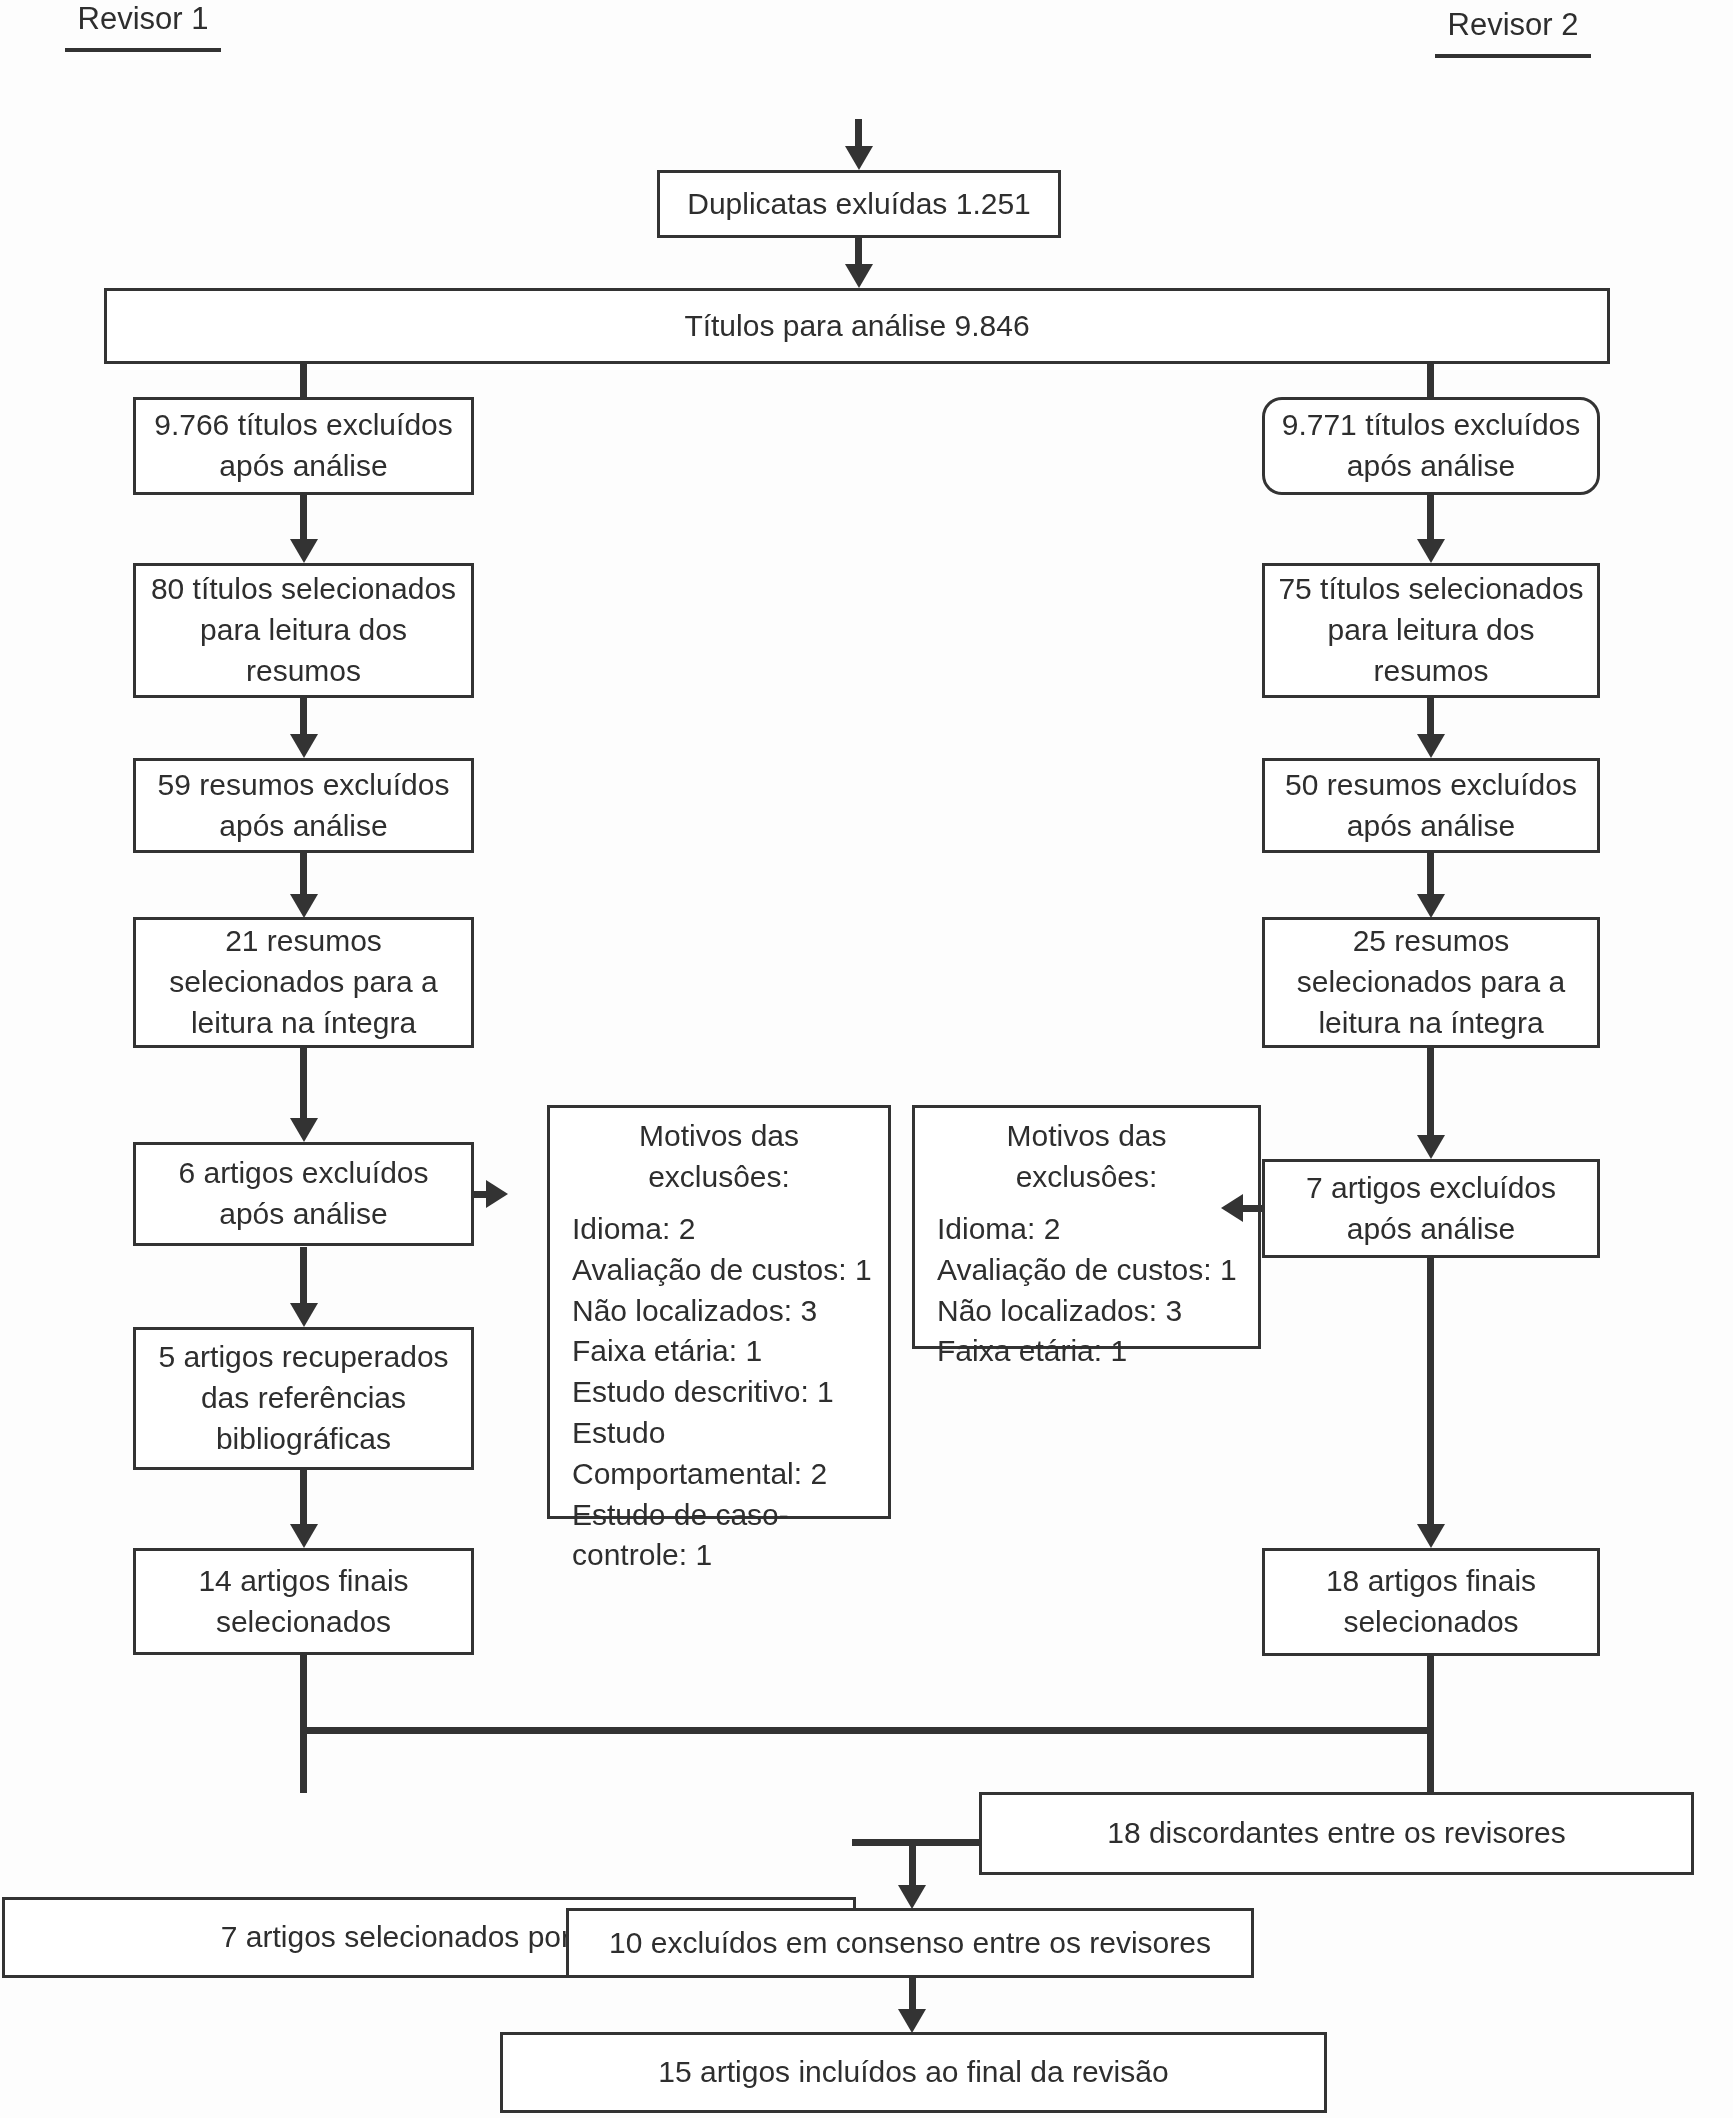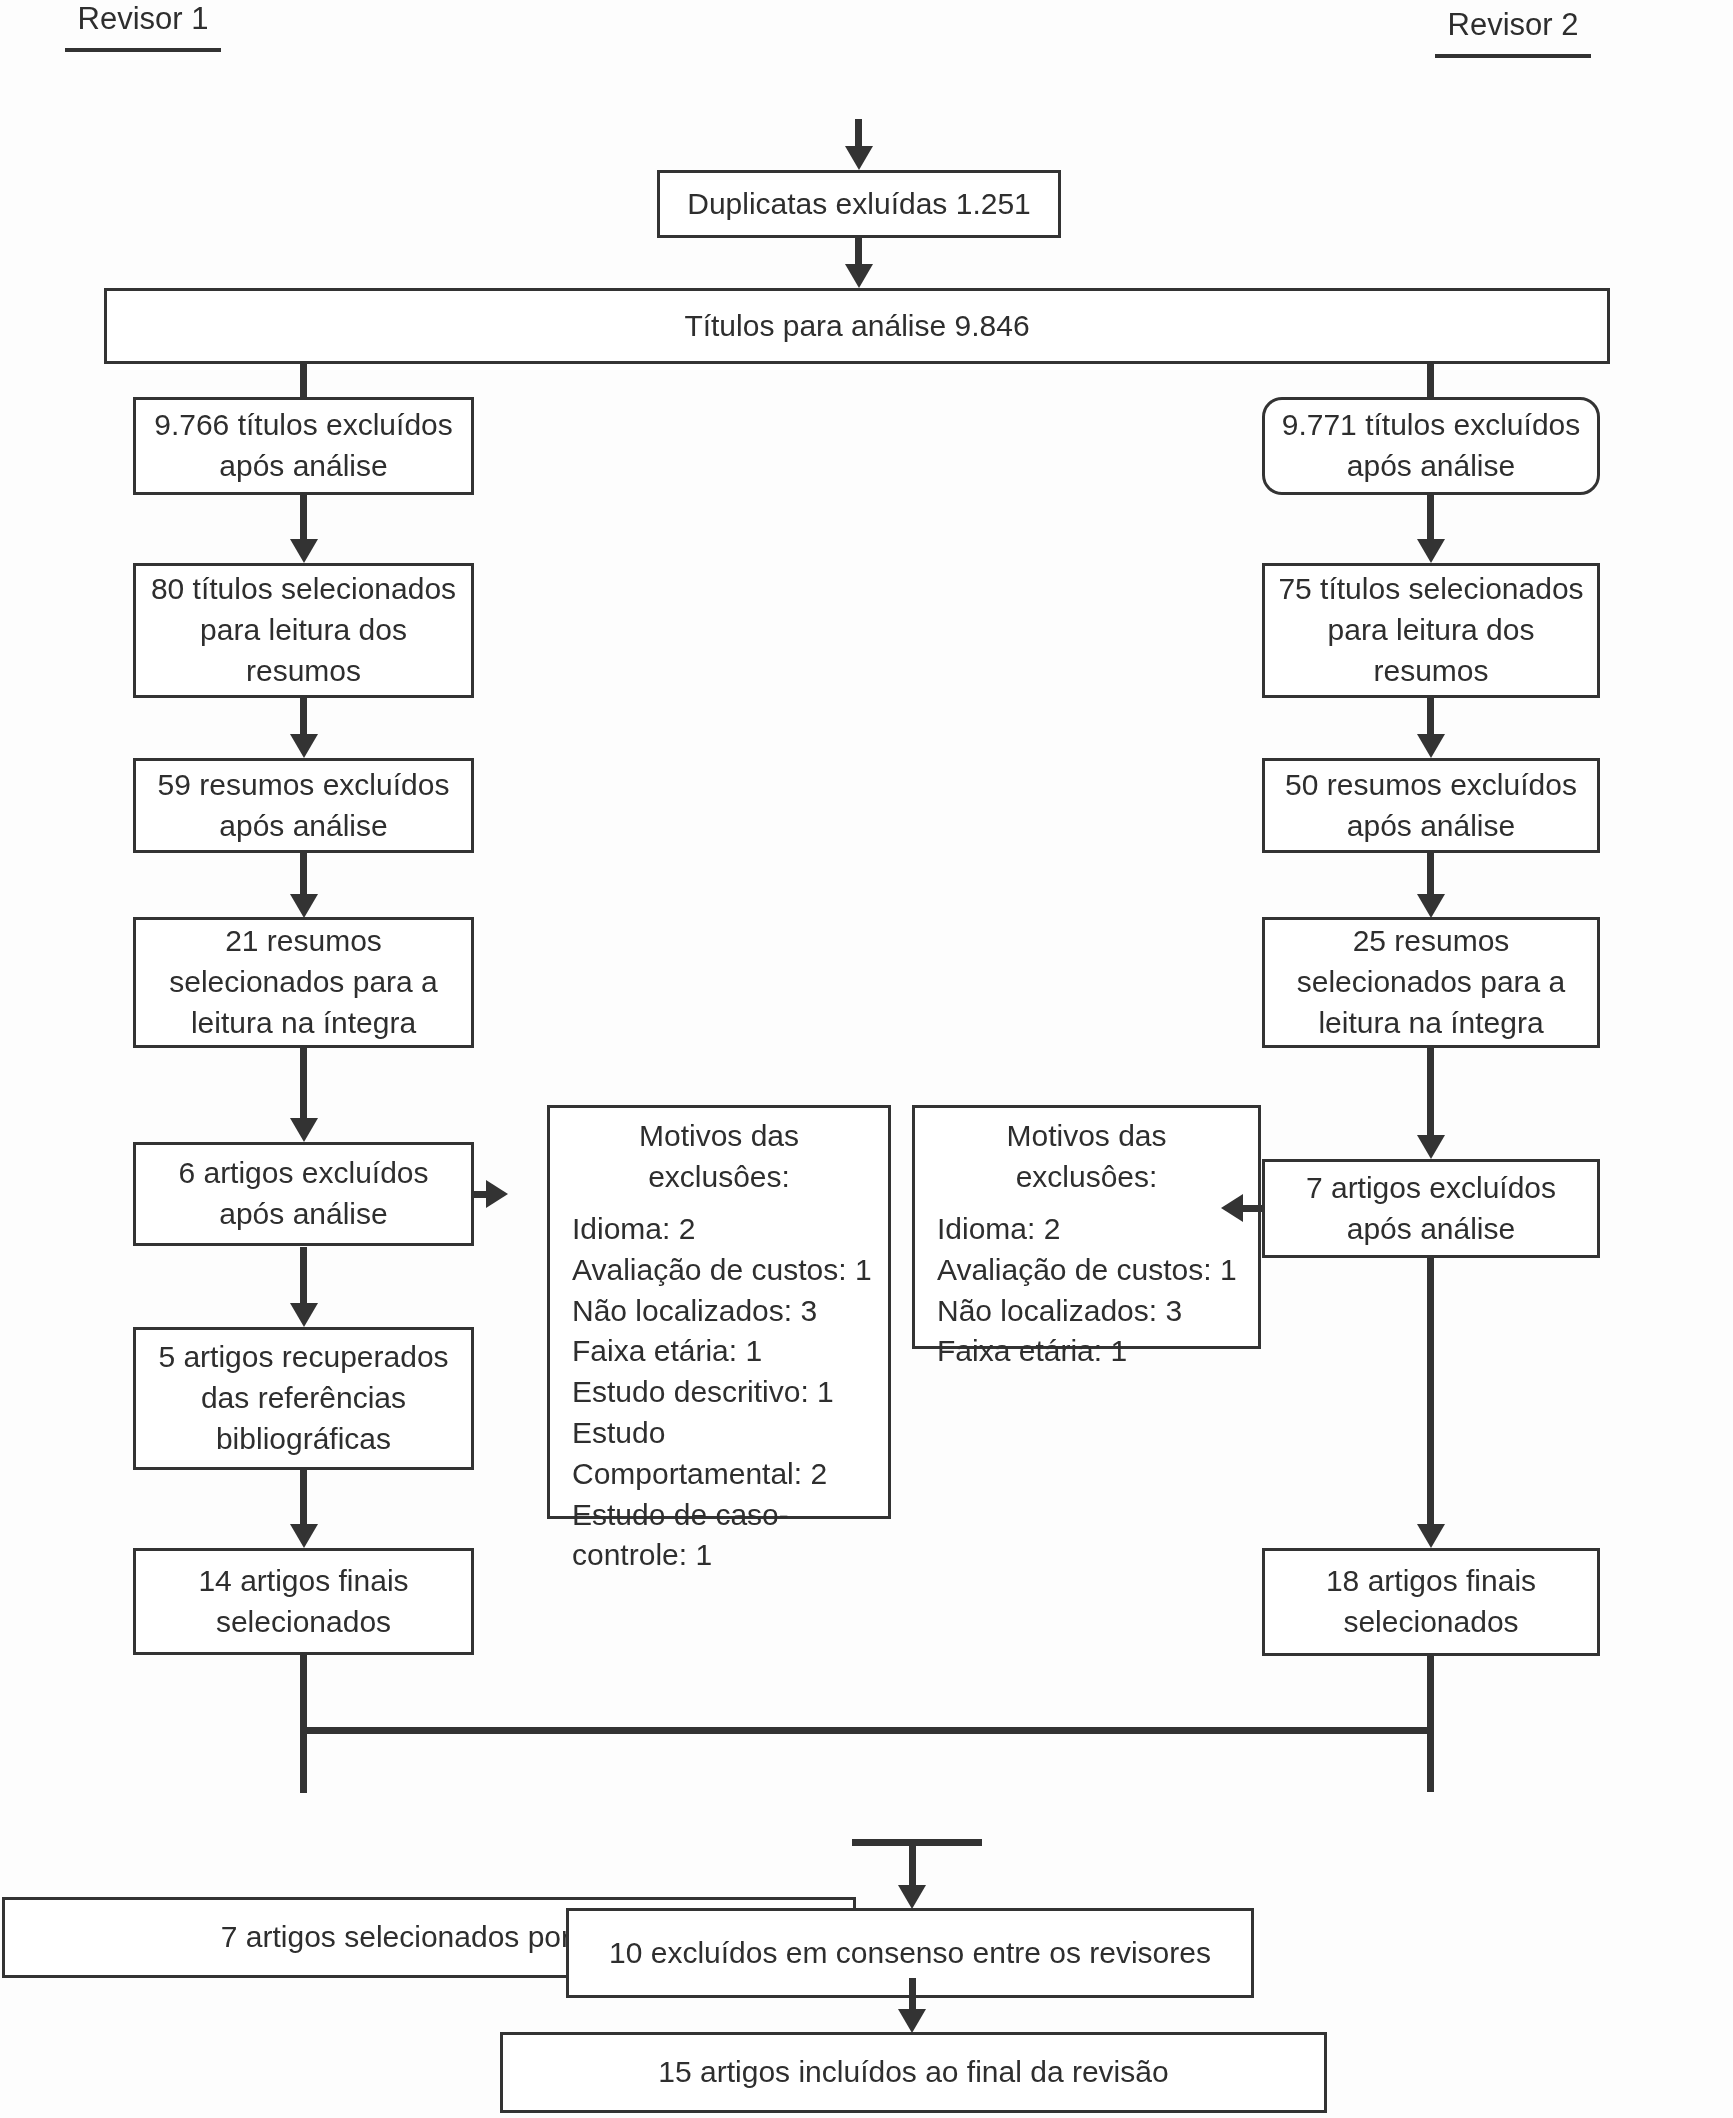--- a/index.html
+++ b/index.html
@@ -105,21 +105,22 @@
   <div class="reasons" style="left:872px; top:1105px; width:349px; height:244px;">
     <div class="title">Motivos das
 exclusôes:</div>
     <div class="items">Idioma: 2
 Avaliação de custos: 1
 Não localizados: 3
 Faixa etária: 1</div>
   </div>
 
   <div class="box" style="left:2.1px; top:1897px; width:854px; height:81px;padding-left:32px;">7 artigos selecionados por ambos</div>
-  <div class="box" style="left:566px; top:1908px; width:688px; height:90px;">10 excluídos em consenso entre os revisores</div>
+  <div class="box" style="left:979px; top:1792px; width:715px; height:83px;">18 discordantes entre os revisores</div>
+  <div class="box" style="left:566px; top:1908px; width:688px; height:70px;">10 excluídos em consenso entre os revisores</div>
   <div class="box" style="left:500px; top:2032px; width:827px; height:81px;">15 artigos incluídos ao final da revisão</div>
 
   <div class="vline" style="left:855px; top:119px; width:7px; height:31px;"></div>
   <div class="head-down" style="left:845px; top:146px;"></div>
   <div class="vline" style="left:855px; top:238px; width:7px; height:27px;"></div>
   <div class="head-down" style="left:845px; top:264px;"></div>
 
   <div class="vline" style="left:300px; top:364px; width:7px; height:33px;"></div>
   <div class="vline" style="left:1427px; top:364px; width:7px; height:33px;"></div>
 

